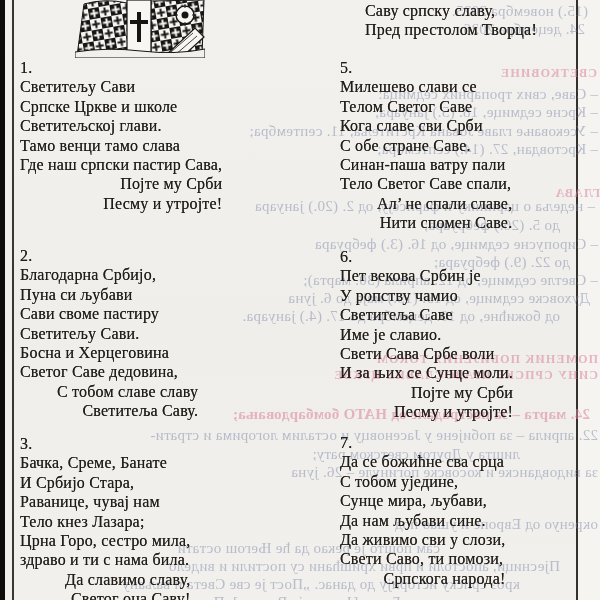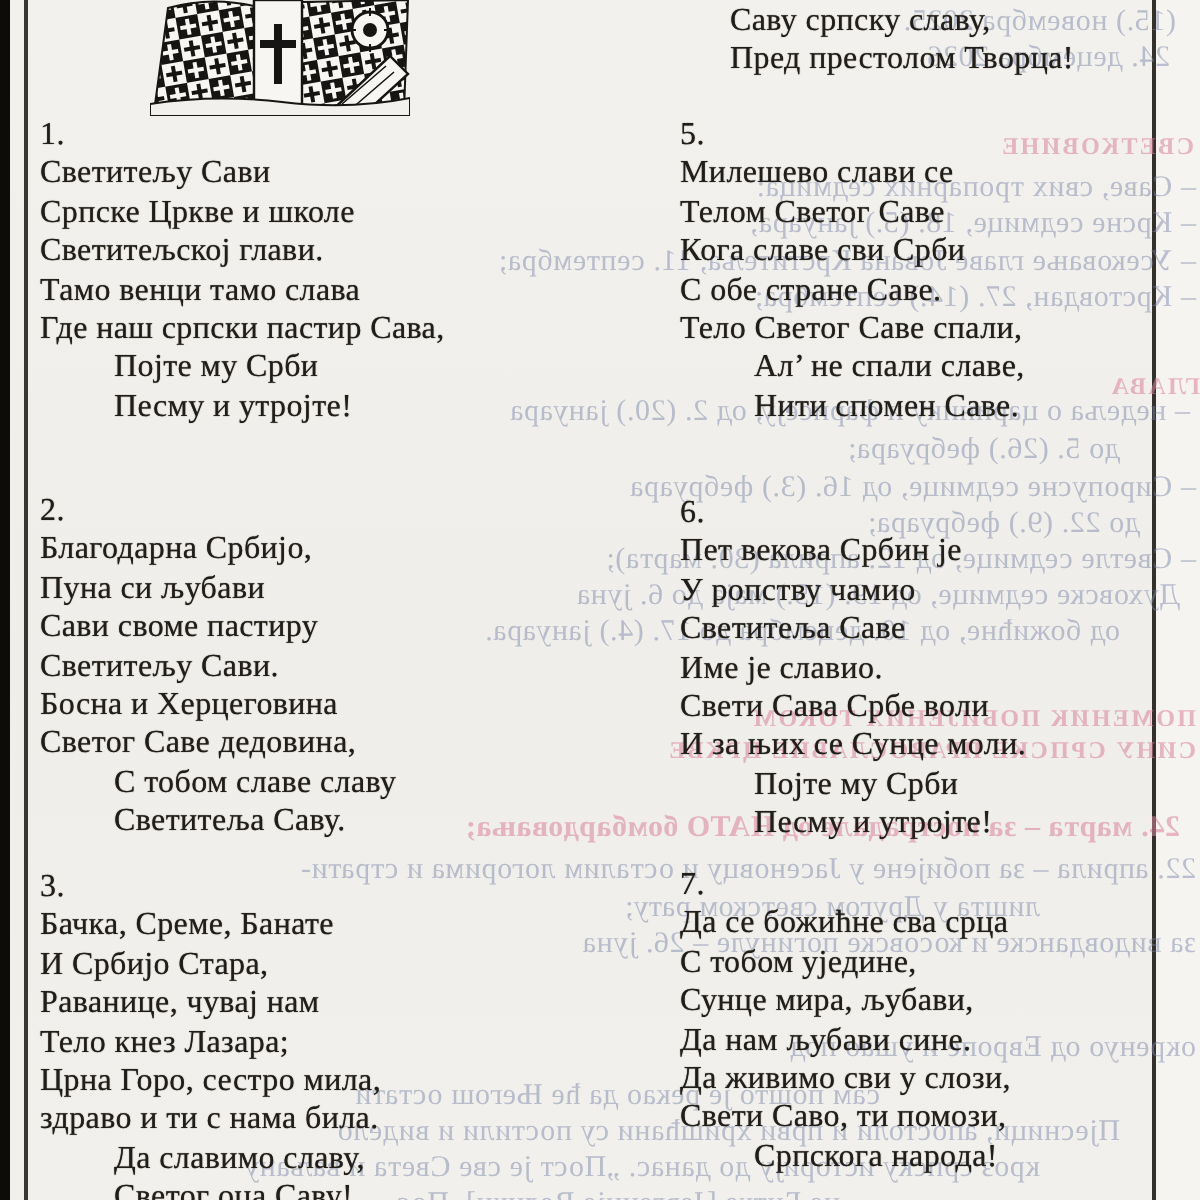--- a/index.html
+++ b/index.html
@@ -37,21 +37,21 @@
   
   .verse,.frag{
     position:absolute; z-index:2; color:#211d18;
     font-size:16px; line-height:19.4px; letter-spacing:.2px;
     text-shadow:0 0 .5px rgba(45,40,34,.85);
     font-family:Liberation Serif, serif;
   }
   .v1{left:20px;top:58px}  .v2{left:20px;top:246px}  .v3{left:20px;top:434px}
   .v5{left:340px;top:58px} .v6{left:340px;top:247px} .v7{left:340px;top:433px}
   .frag{left:365px;top:1px}
-  .ind{padding-left:37px;}
+  .ind{padding-left:37px;text-align:right;}
   
   .icon{position:absolute; left:75px; top:0; width:130px; height:58px; z-index:2;}
 </style>
 </head>
 <body>
 
 <div class="page">
 
   <div class="margin-right"></div>
   <div class="edge-left-thick"></div>
@@ -155,20 +155,21 @@
     <div class="ind">Да славимо славу,</div>
     <div class="ind">Светог оца Саву!</div>
   </div>
 
   <div class="verse v5">
     <div>5.</div>
     <div>Милешево слави се</div>
     <div>Телом Светог Саве</div>
     <div>Кога славе сви Срби</div>
     <div>С обе стране Саве.</div>
+    <div>Синан-паша ватру пали</div>
     <div>Тело Светог Саве спали,</div>
     <div class="ind">Ал’ не спали славе,</div>
     <div class="ind">Нити спомен Саве.</div>
   </div>
 
   <div class="verse v6">
     <div>6.</div>
     <div>Пет векова Србин је</div>
     <div>У ропству чамио</div>
     <div>Светитеља Саве</div>

